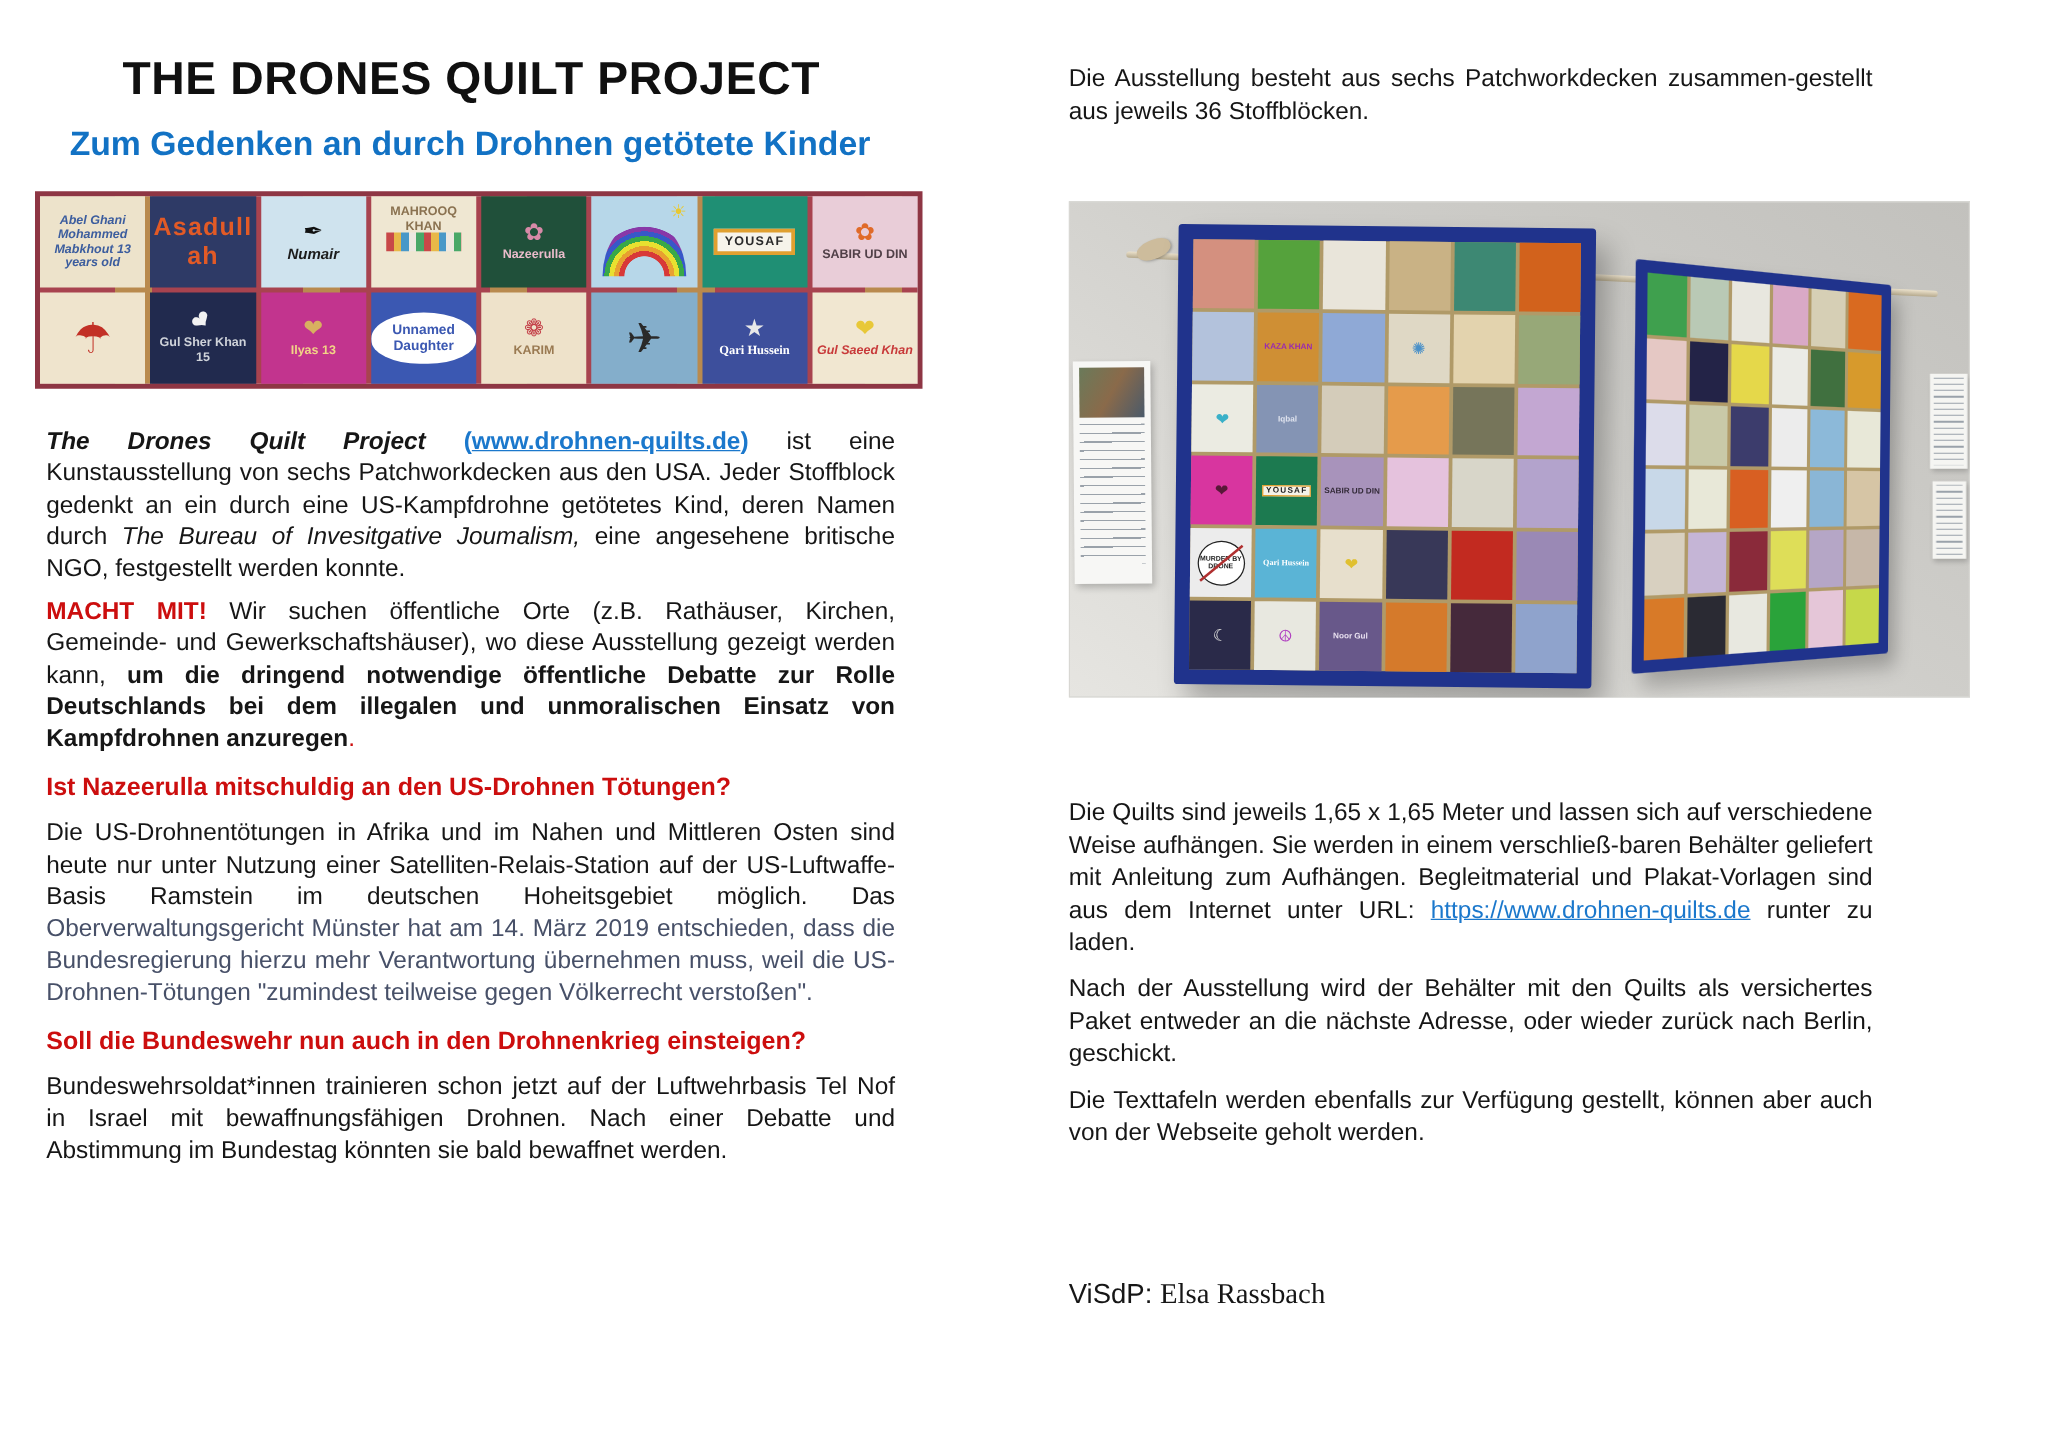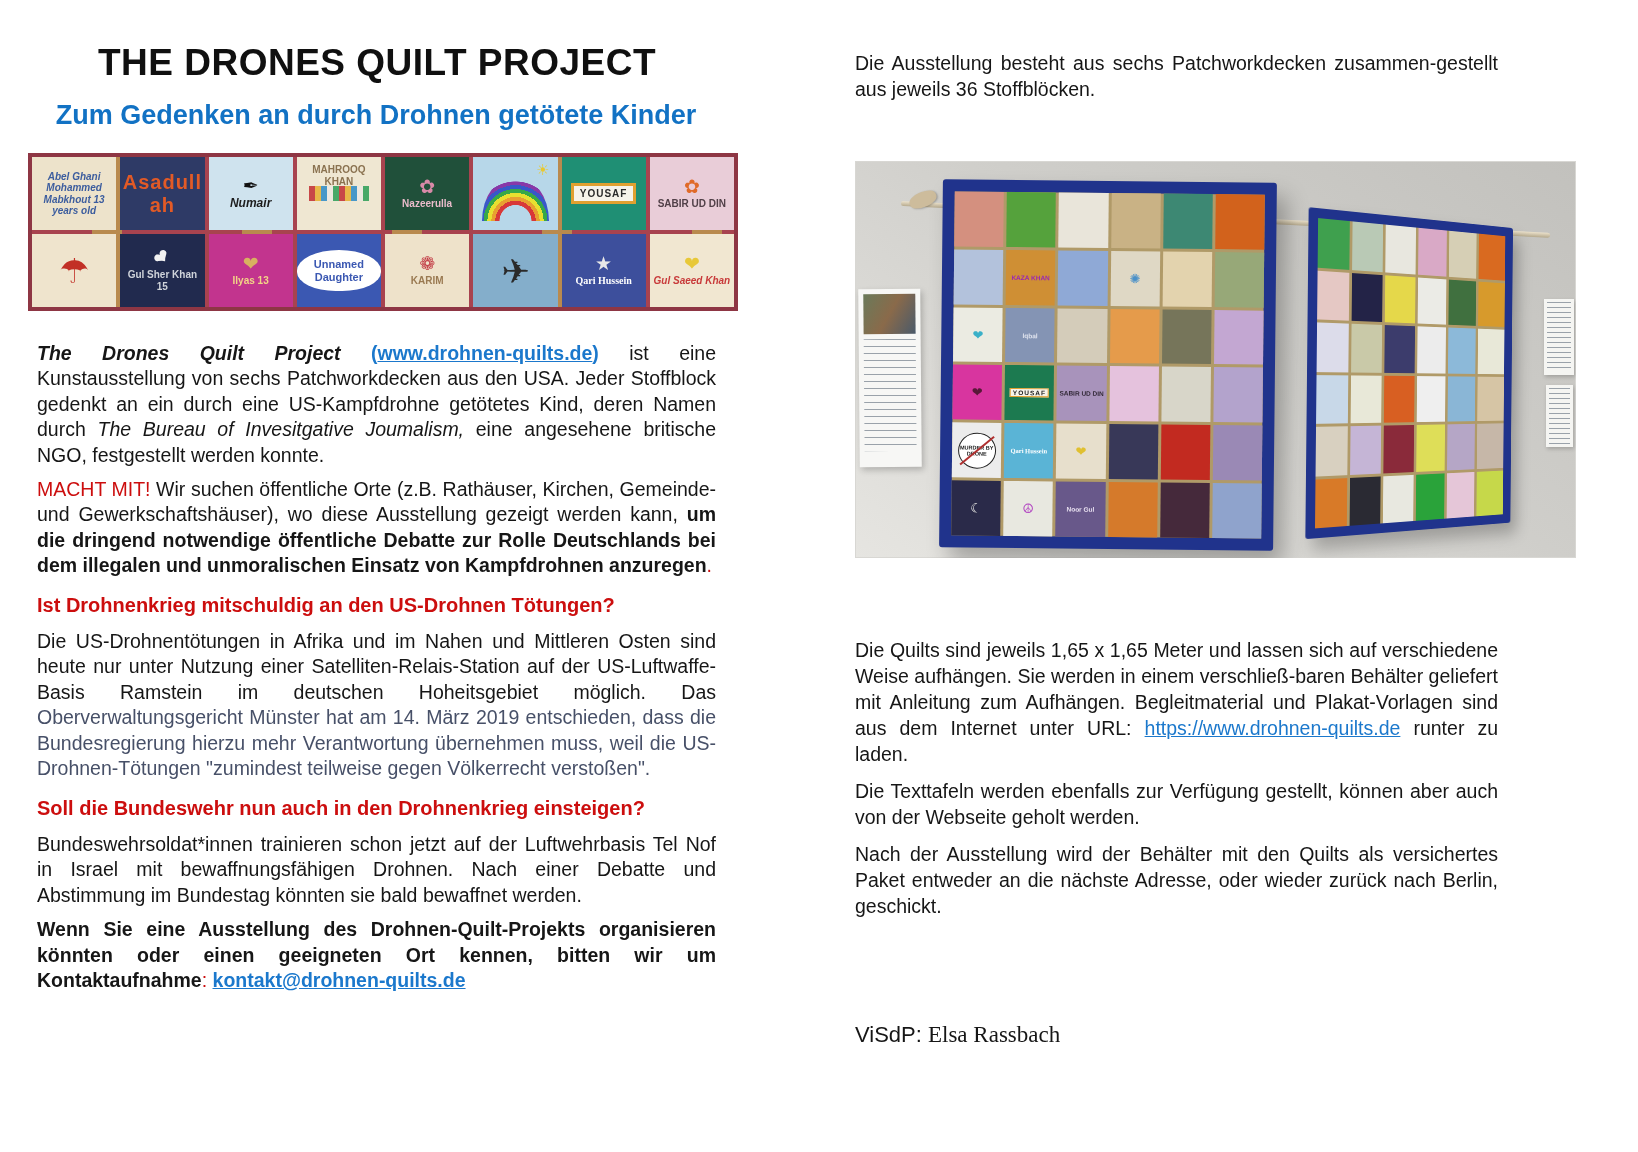--- a/index.html
+++ b/index.html
@@ -58,21 +58,21 @@
   .lbody{
     position:absolute;left:37px;top:341px;width:679px;
     font-size:19.5px;line-height:25.4px;text-align:justify;
   }
   .lbody p{margin:0 0 9px;}
   .lbody h3{font-size:20px;font-weight:700;color:var(--red);margin:14px 0 11px;text-align:left;}
   .sg-b{font-weight:700;}
   .sg-i{font-style:italic;}
   .sg-bi{font-weight:700;font-style:italic;}
   .sg-red{color:var(--red);}
-  .sg-redb{color:var(--red);font-weight:400;}
+  .sg-redb{color:var(--red);font-weight:700;}
   .sg-blueb{color:var(--link);font-weight:700;}
   .sg-link{color:var(--link);text-decoration:underline;cursor:pointer;}
   .sg-linkb{color:var(--link);font-weight:700;text-decoration:underline;cursor:pointer;}
   .sg-slate{color:var(--slate);}
   
   .rintro{
     position:absolute;left:855px;top:50px;width:643px;
     font-size:19.5px;line-height:26px;text-align:justify;
   }
   .rbody{
@@ -196,25 +196,24 @@
     </div>
     <div class="blk hand" style="background: rgb(241, 231, 209);">
       <span class="sym" style="color: rgb(232, 200, 56);">❤</span>
       <span class="txt" style="color: rgb(200, 58, 58);">Gul Saeed Khan</span>
     </div>
   </div>
 
 <div class="lbody">
   <p><span class="sg-bi">The Drones Quilt Project </span><span class="sg-blueb">(</span><span class="sg-linkb">www.drohnen-quilts.de</span><span class="sg-blueb">)</span><span> ist eine Kunstausstellung von sechs Patchworkdecken aus den USA. Jeder Stoffblock gedenkt an ein durch eine US-Kampfdrohne getötetes Kind, deren Namen durch </span><span class="sg-i">The Bureau of Invesitgative Joumalism,</span><span> eine angesehene britische NGO, festgestellt werden konnte.</span></p>
   <p><span class="sg-redb">MACHT MIT!</span><span> Wir suchen öffentliche Orte (z.B. Rathäuser, Kirchen, Gemeinde- und Gewerkschaftshäuser), wo diese Ausstellung gezeigt werden kann, </span><span class="sg-b">um die dringend notwendige öffentliche Debatte zur Rolle Deutschlands bei dem illegalen und unmoralischen Einsatz von Kampfdrohnen anzuregen</span><span class="sg-red">.</span></p>
-  <h3>Ist Drohnenkrieg mitschuldig an den US-Drohnen Tötungen?</h3>
+  <h3>Ist Nazeerulla mitschuldig an den US-Drohnen Tötungen?</h3>
   <p><span>Die US-Drohnentötungen in Afrika und im Nahen und Mittleren Osten sind heute nur unter Nutzung einer Satelliten-Relais-Station auf der US-Luftwaffe-Basis Ramstein im deutschen Hoheitsgebiet möglich. Das </span><span class="sg-slate">Oberverwaltungsgericht Münster hat am 14. März 2019 entschieden, dass die Bundesregierung hierzu mehr Verantwortung übernehmen muss, weil die US-Drohnen-Tötungen "zumindest teilweise gegen Völkerrecht verstoßen".</span></p>
   <h3>Soll die Bundeswehr nun auch in den Drohnenkrieg einsteigen?</h3>
   <p><span>Bundeswehrsoldat*innen trainieren schon jetzt auf der Luftwehrbasis Tel Nof in Israel mit bewaffnungsfähigen Drohnen. Nach einer Debatte und Abstimmung im Bundestag könnten sie bald bewaffnet werden.</span></p>
-  <p><span class="sg-b">Wenn Sie eine Ausstellung des Drohnen-Quilt-Projekts organisieren könnten oder einen geeigneten Ort kennen, bitten wir um Kontaktaufnahme</span><span class="sg-redb">:</span><span> </span><span class="sg-linkb">kontakt@drohnen-quilts.de</span></p>
 </div>
 
 <div class="rintro">Die Ausstellung besteht aus sechs Patchworkdecken zusammen-gestellt aus jeweils 36 Stoffblöcken.</div>
 
 <div class="photo">
   <div class="rod"></div>
   <div class="knot"></div>
   <div class="string"></div>
   <div class="paper1">
     <div class="ph"></div>
@@ -329,20 +328,20 @@
   <div class="paper2">
       <div class="lines"></div>
     </div>
   <div class="paper3">
       <div class="lines"></div>
     </div>
 </div>
 
 <div class="rbody">
   <p><span>Die Quilts sind jeweils 1,65 x 1,65 Meter und lassen sich auf verschiedene Weise aufhängen. Sie werden in einem verschließ-baren Behälter geliefert mit Anleitung zum Aufhängen. Begleitmaterial und Plakat-Vorlagen sind aus dem Internet unter URL: </span><span class="sg-link">https://www.drohnen-quilts.de</span><span> runter zu laden.</span></p>
+  <p>Nach der Ausstellung wird der Behälter mit den Quilts als versichertes Paket entweder an die nächste Adresse, oder wieder zurück nach Berlin, geschickt.</p>
   <p>Die Texttafeln werden ebenfalls zur Verfügung gestellt, können aber auch von der Webseite geholt werden.</p>
-  <p>Nach der Ausstellung wird der Behälter mit den Quilts als versichertes Paket entweder an die nächste Adresse, oder wieder zurück nach Berlin, geschickt.</p>
 </div>
 
 <div class="visdp">
   <span>ViSdP:</span>
   <span class="serif">Elsa Rassbach</span>
 </div>
 
 </body></html>

